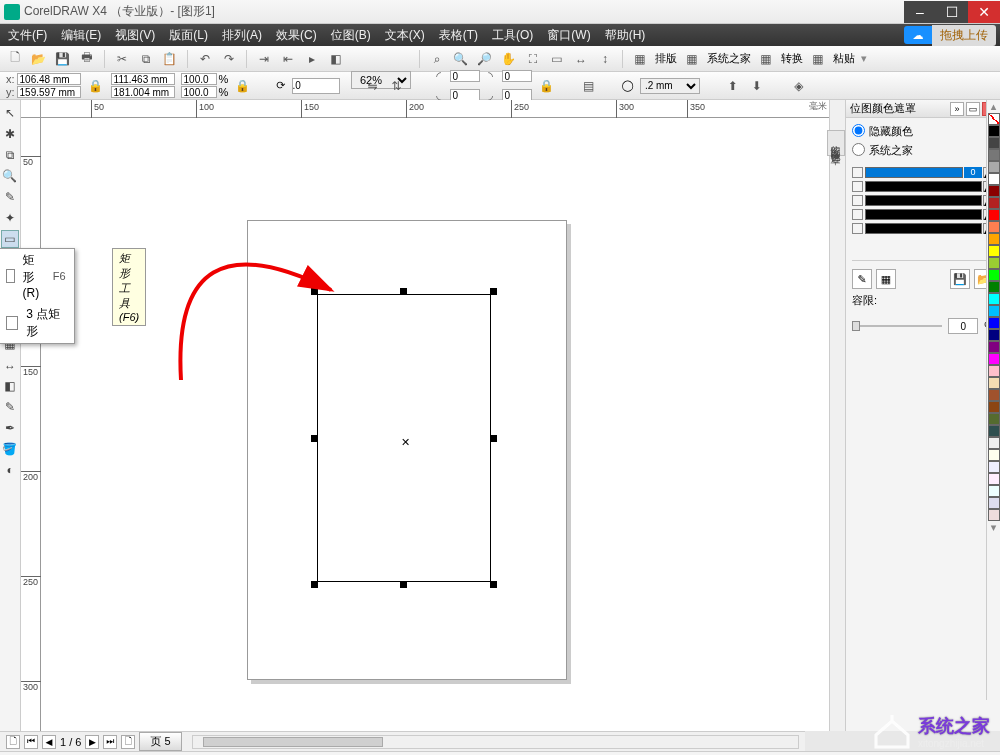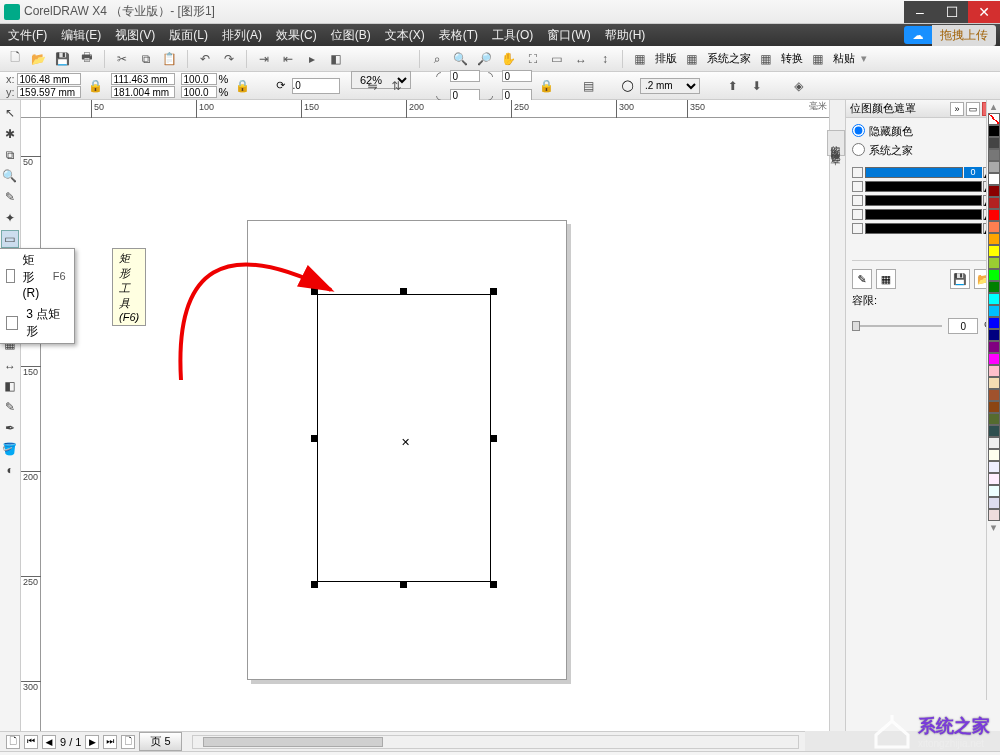--- a/index.html
+++ b/index.html
@@ -416,21 +416,21 @@
     <div class="pal-sw" style="background: rgb(238, 255, 255);"></div>
     <div class="pal-sw" style="background: rgb(221, 221, 238);"></div>
     <div class="pal-sw" style="background: rgb(238, 221, 221);"></div>
     <div style="text-align: center; color: rgb(136, 136, 136); cursor: pointer;">▾</div>
   </div>
 
 <div class="pagenav">
   <div class="pn-btn">🗋</div>
   <div class="pn-btn">⏮</div>
   <div class="pn-btn">◀</div>
-  <span>9 / 1</span>
+  <span>1 / 6</span>
   <div class="pn-btn">▶</div>
   <div class="pn-btn">⏭</div>
   <div class="pn-btn">🗋</div>
   <div class="pn-tab">页 5</div>
   <div class="hscroll">
       <div class="hscroll-thumb"></div>
     </div>
 </div>
 
 <div class="status">

